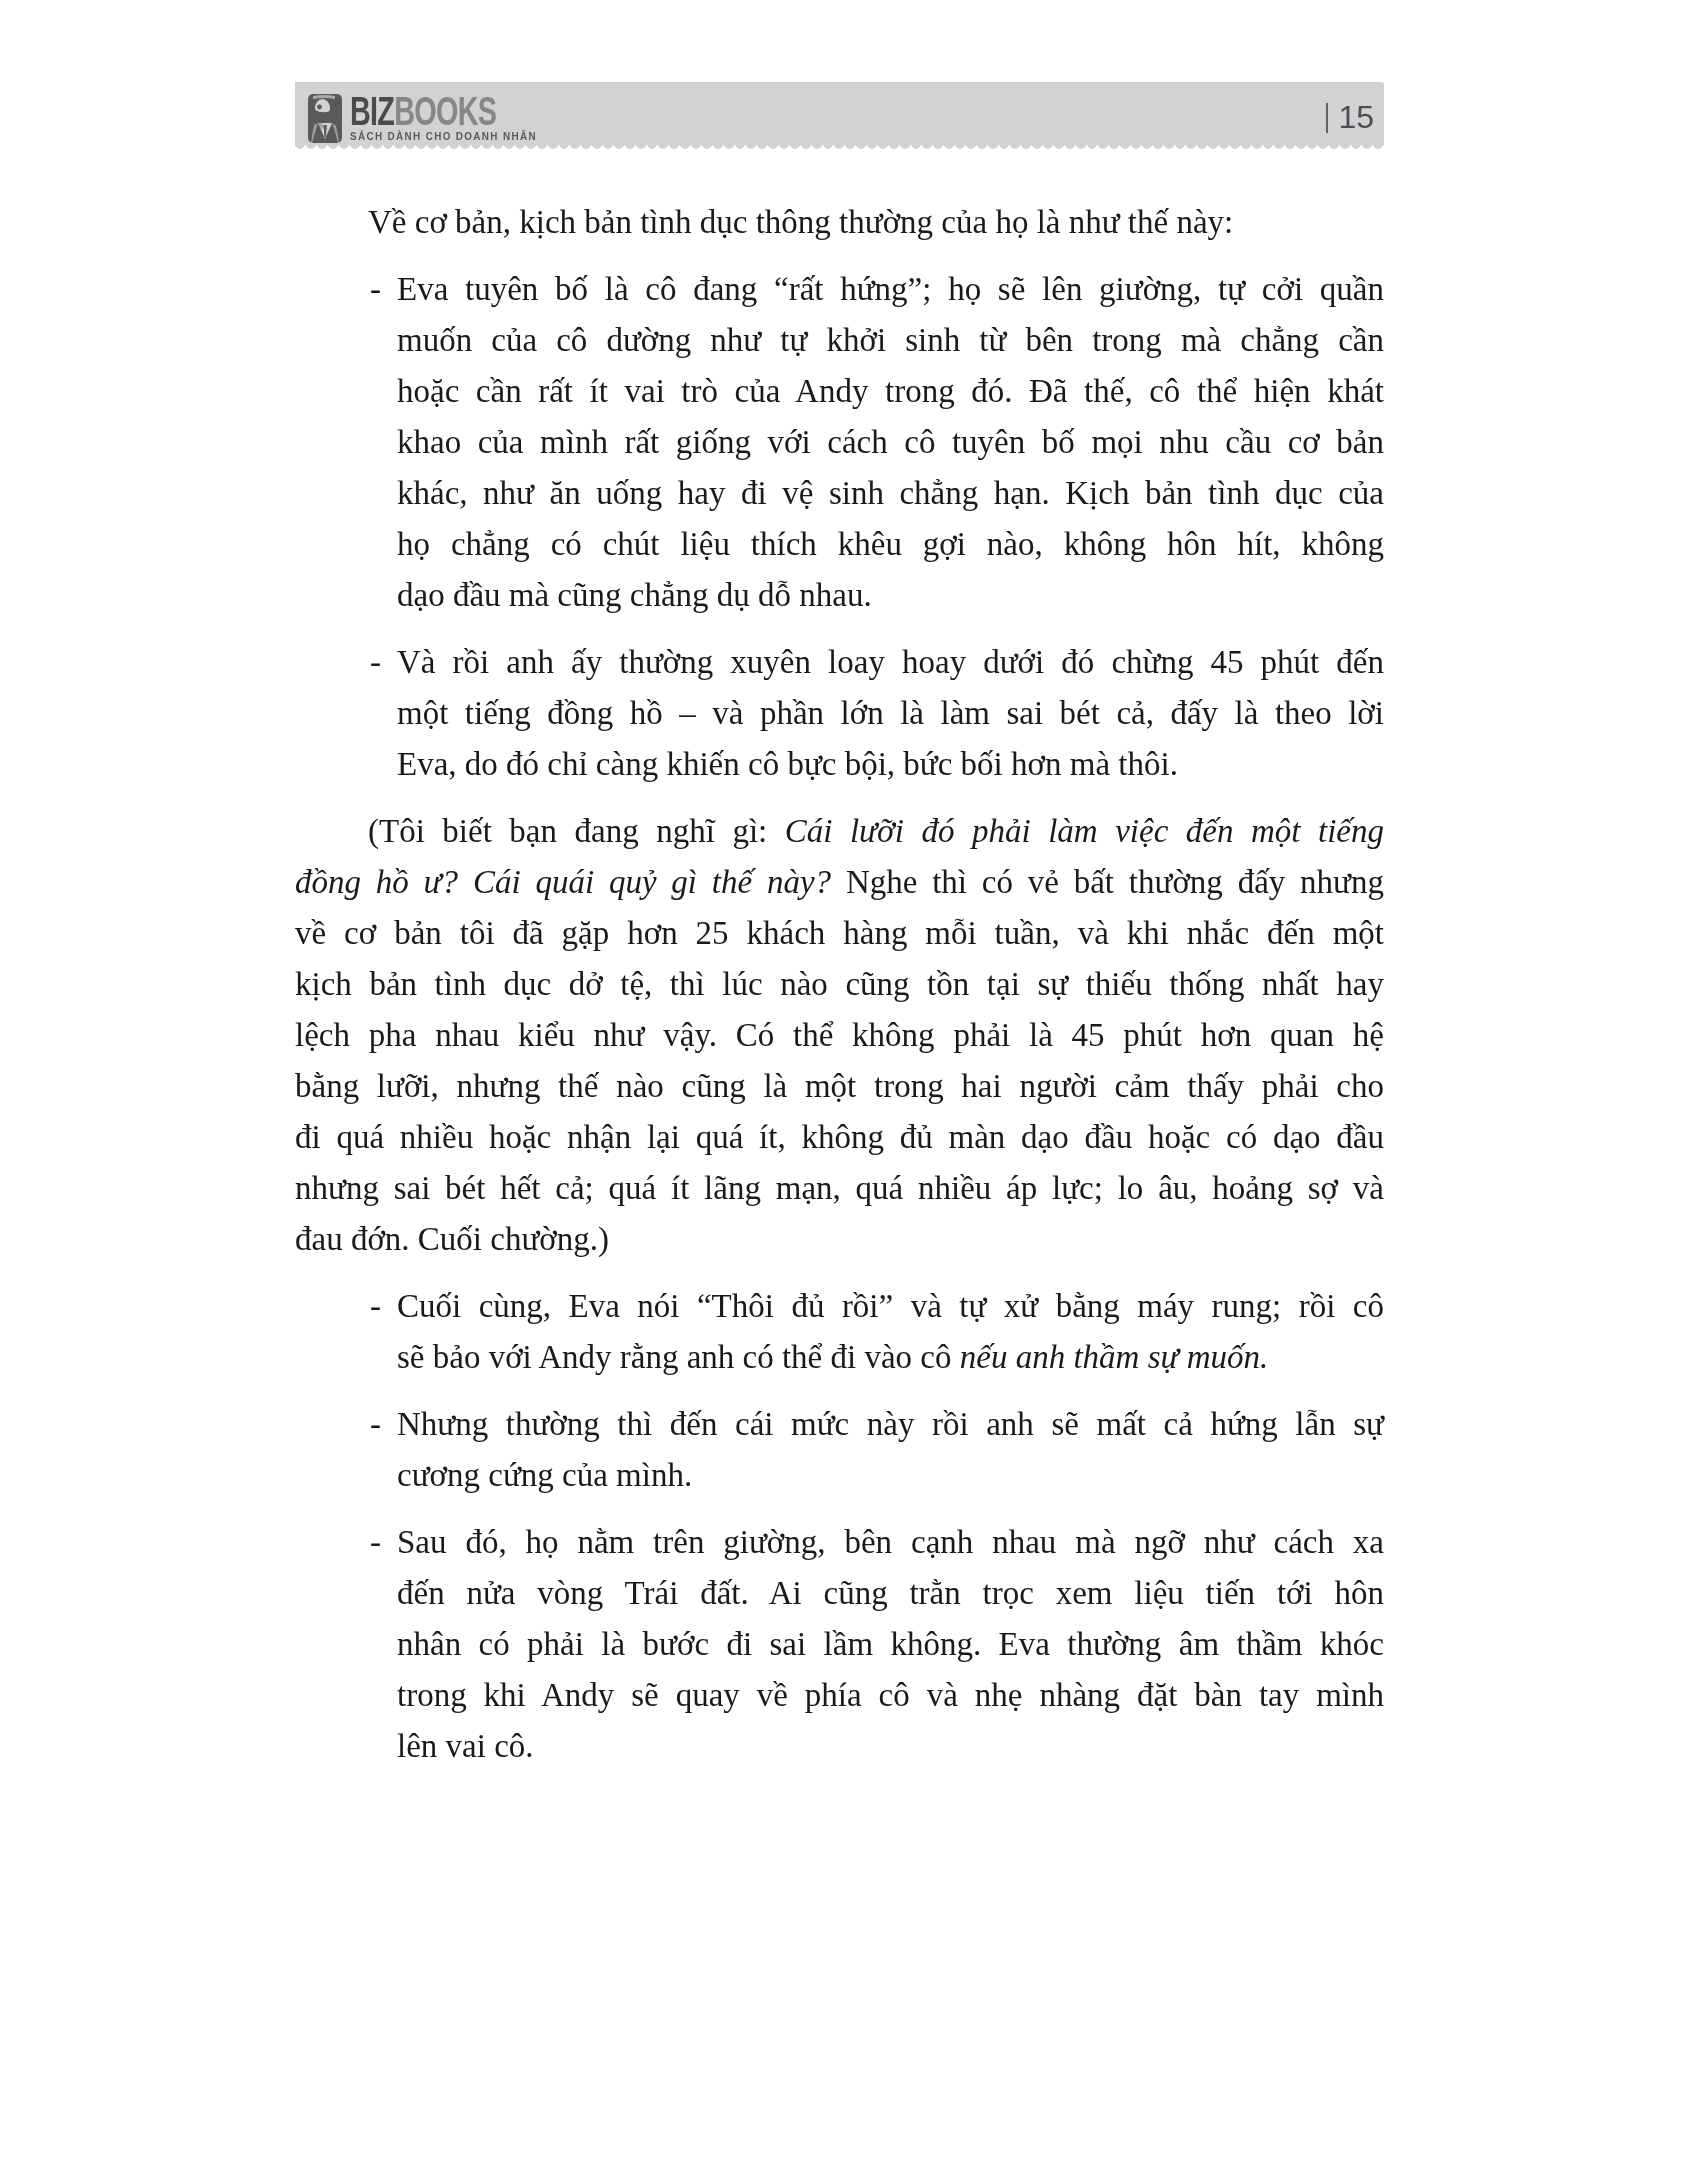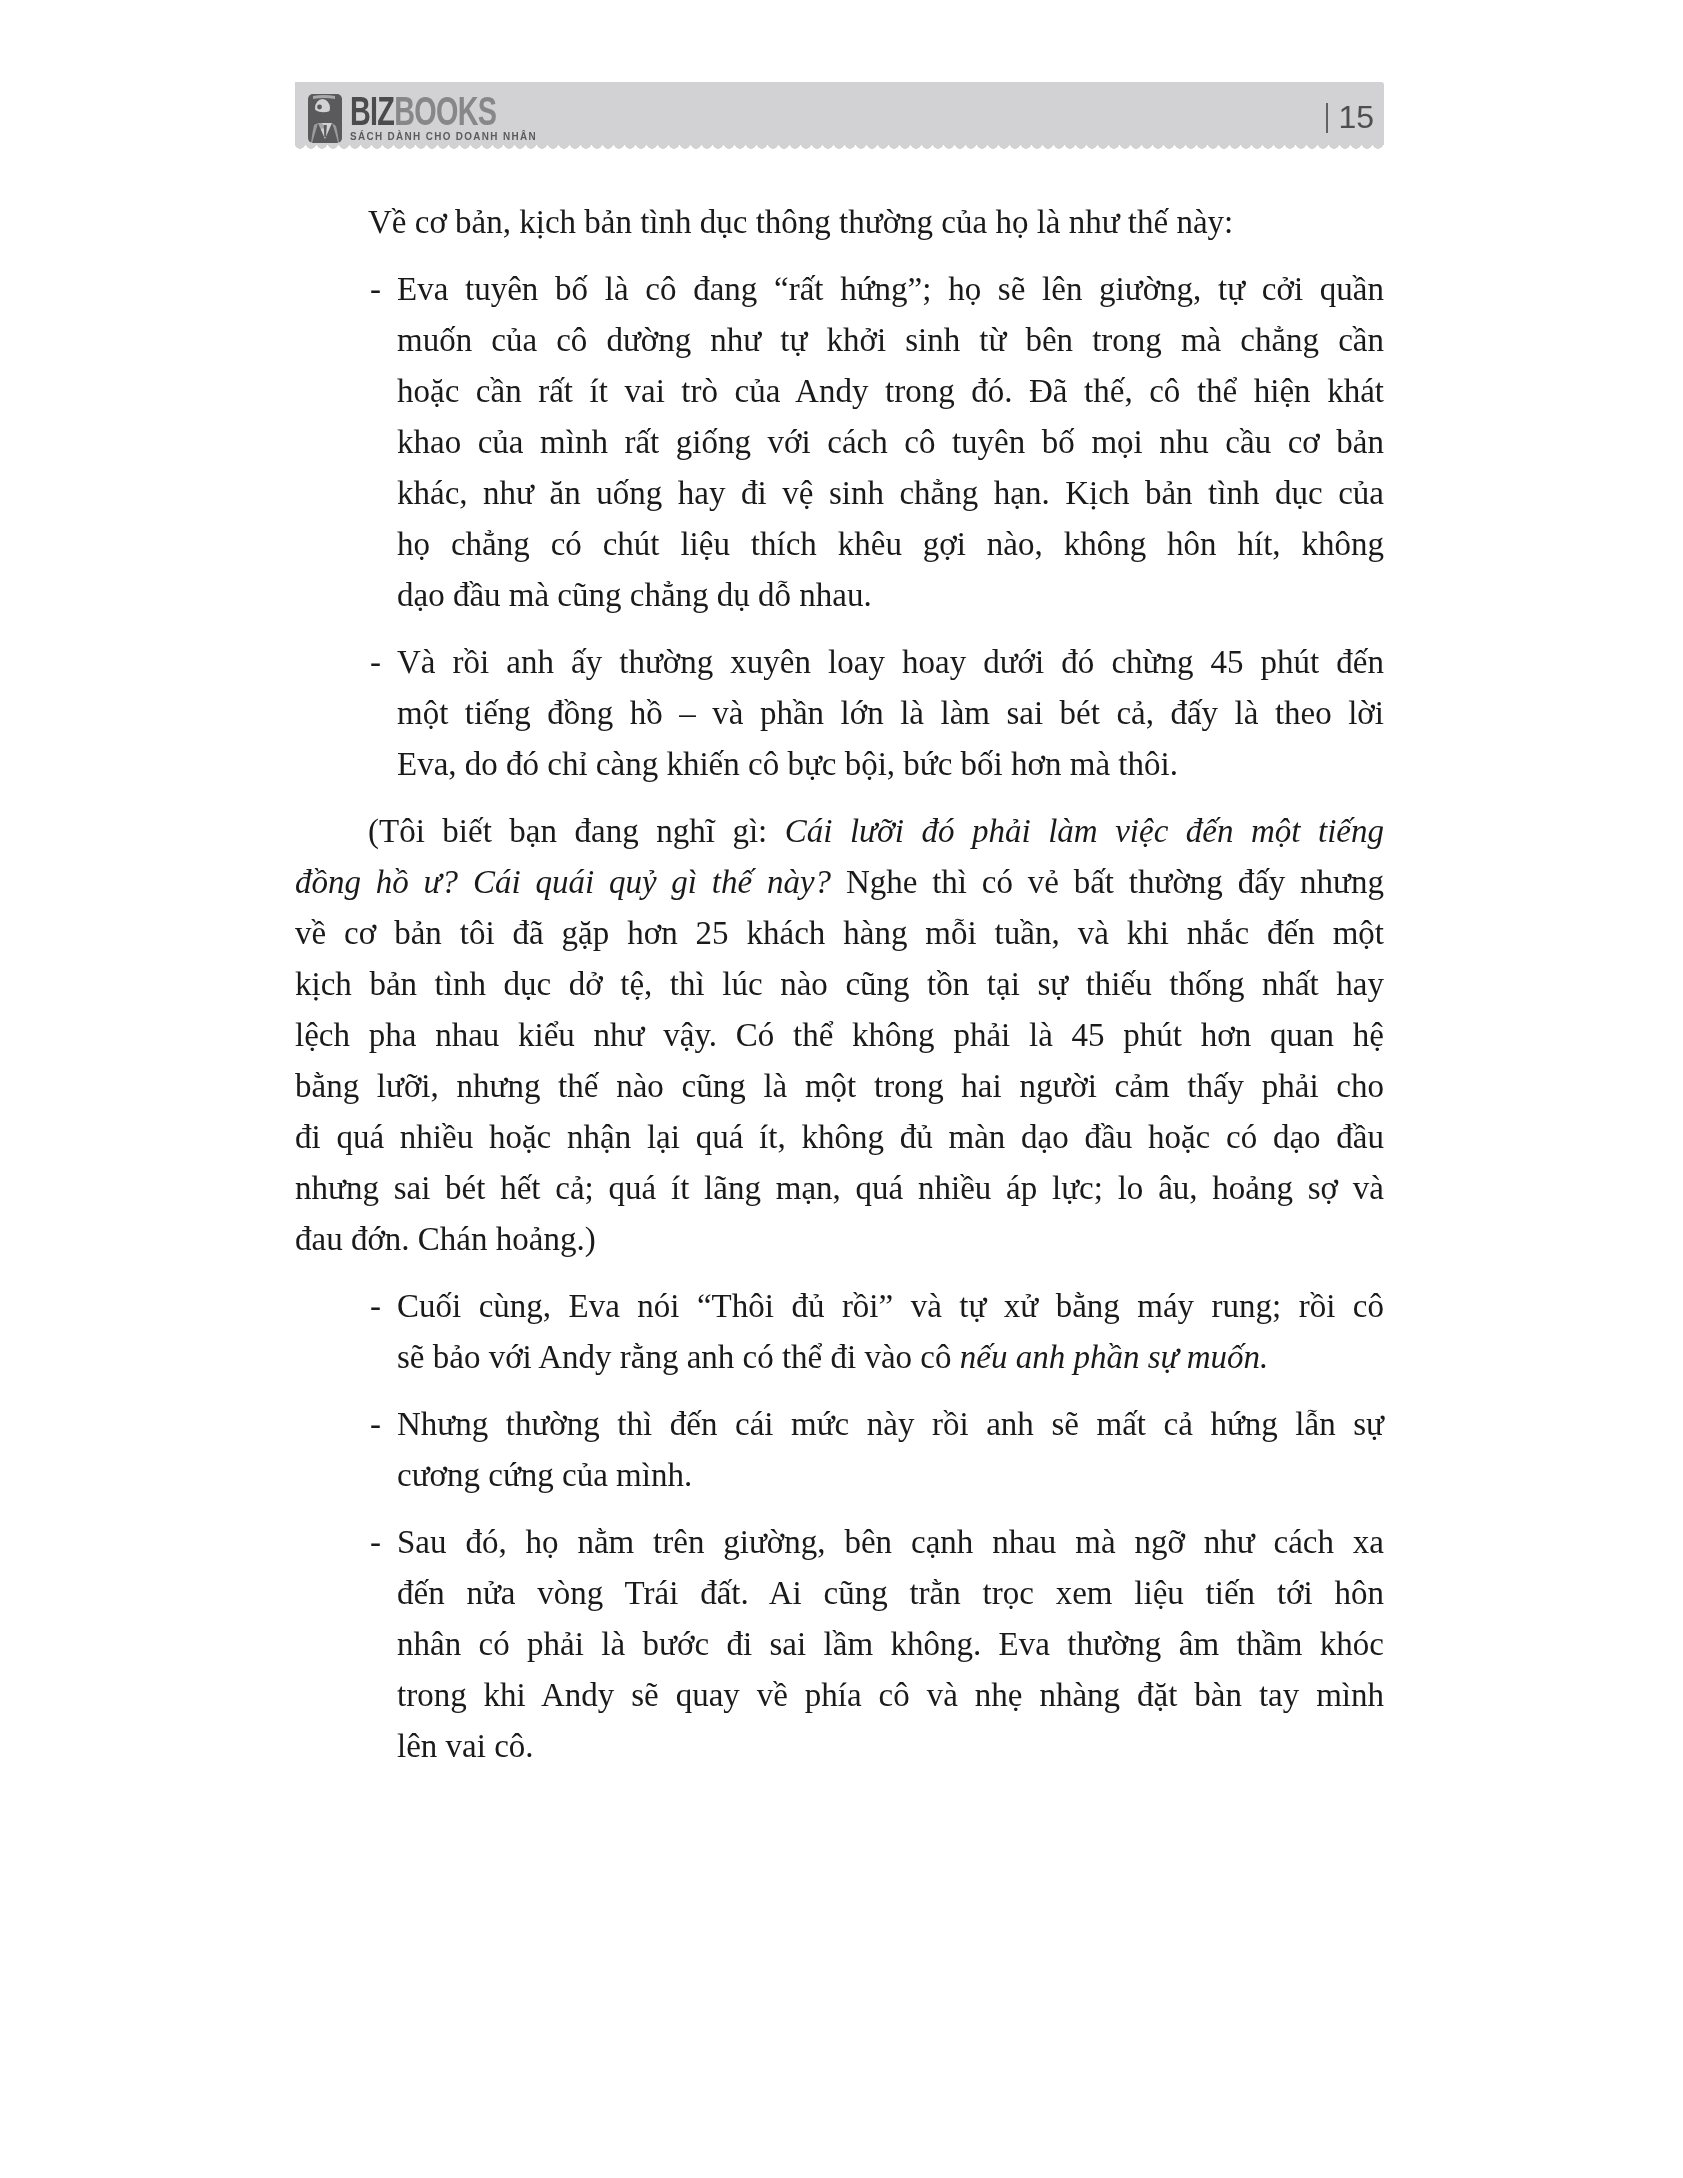--- a/index.html
+++ b/index.html
@@ -114,26 +114,26 @@
       </div>
       <div class="block paragraph">
         <div class="line firstline"><span>(Tôi biết bạn đang nghĩ gì: </span><span class="i">Cái lưỡi đó phải làm việc đến một tiếng</span></div>
         <div class="line"><span class="i">đồng hồ ư? Cái quái quỷ gì thế này?</span><span> Nghe thì có vẻ bất thường đấy nhưng</span></div>
         <div class="line"><span>về cơ bản tôi đã gặp hơn 25 khách hàng mỗi tuần, và khi nhắc đến một</span></div>
         <div class="line"><span>kịch bản tình dục dở tệ, thì lúc nào cũng tồn tại sự thiếu thống nhất hay</span></div>
         <div class="line"><span>lệch pha nhau kiểu như vậy. Có thể không phải là 45 phút hơn quan hệ</span></div>
         <div class="line"><span>bằng lưỡi, nhưng thế nào cũng là một trong hai người cảm thấy phải cho</span></div>
         <div class="line"><span>đi quá nhiều hoặc nhận lại quá ít, không đủ màn dạo đầu hoặc có dạo đầu</span></div>
         <div class="line"><span>nhưng sai bét hết cả; quá ít lãng mạn, quá nhiều áp lực; lo âu, hoảng sợ và</span></div>
-        <div class="line lastline"><span>đau đớn. Chán hoảng.)</span></div>
+        <div class="line lastline"><span>đau đớn. Cuối chường.)</span></div>
       </div>
       <div class="block bullet">
         <span class="marker">-</span>
         <div class="line firstline"><span>Cuối cùng, Eva nói “Thôi đủ rồi” và tự xử bằng máy rung; rồi cô</span></div>
-        <div class="line lastline"><span>sẽ bảo với Andy rằng anh có thể đi vào cô </span><span class="i">nếu anh phần sự muốn.</span></div>
+        <div class="line lastline"><span>sẽ bảo với Andy rằng anh có thể đi vào cô </span><span class="i">nếu anh thầm sự muốn.</span></div>
       </div>
       <div class="block bullet">
         <span class="marker">-</span>
         <div class="line firstline"><span>Nhưng thường thì đến cái mức này rồi anh sẽ mất cả hứng lẫn sự</span></div>
         <div class="line lastline"><span>cương cứng của mình.</span></div>
       </div>
       <div class="block bullet">
         <span class="marker">-</span>
         <div class="line firstline"><span>Sau đó, họ nằm trên giường, bên cạnh nhau mà ngỡ như cách xa</span></div>
         <div class="line"><span>đến nửa vòng Trái đất. Ai cũng trằn trọc xem liệu tiến tới hôn</span></div>

